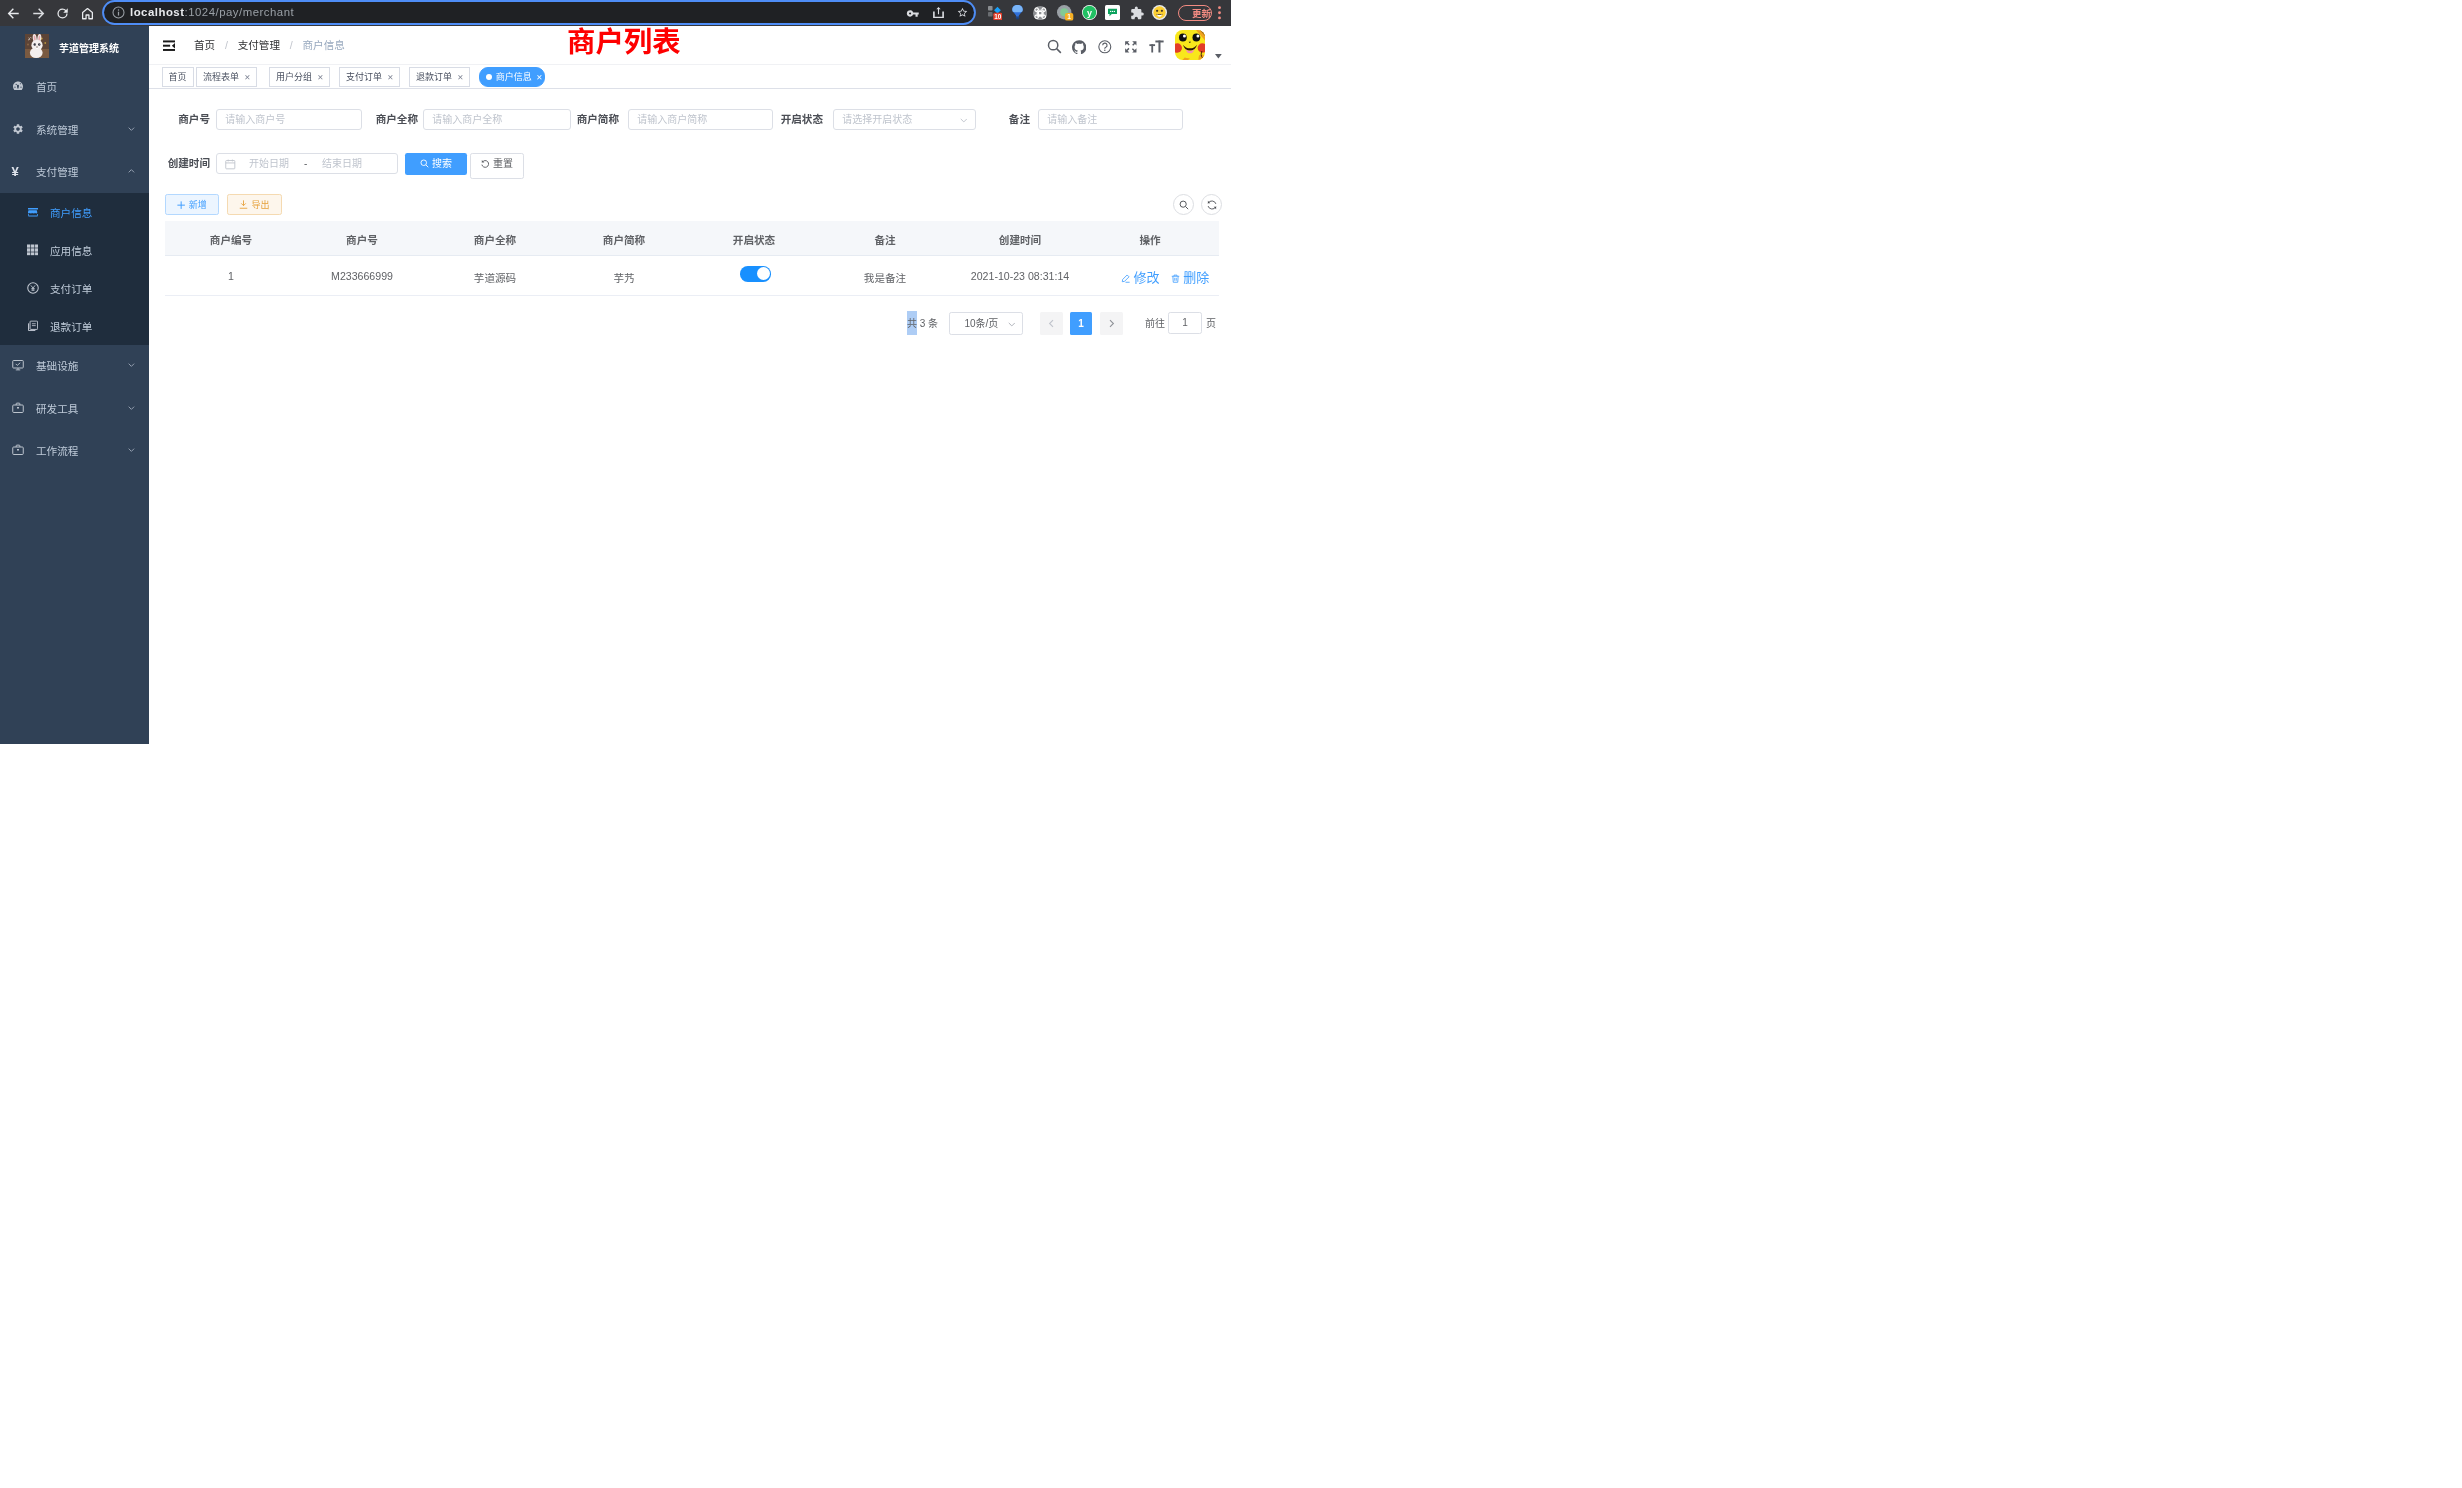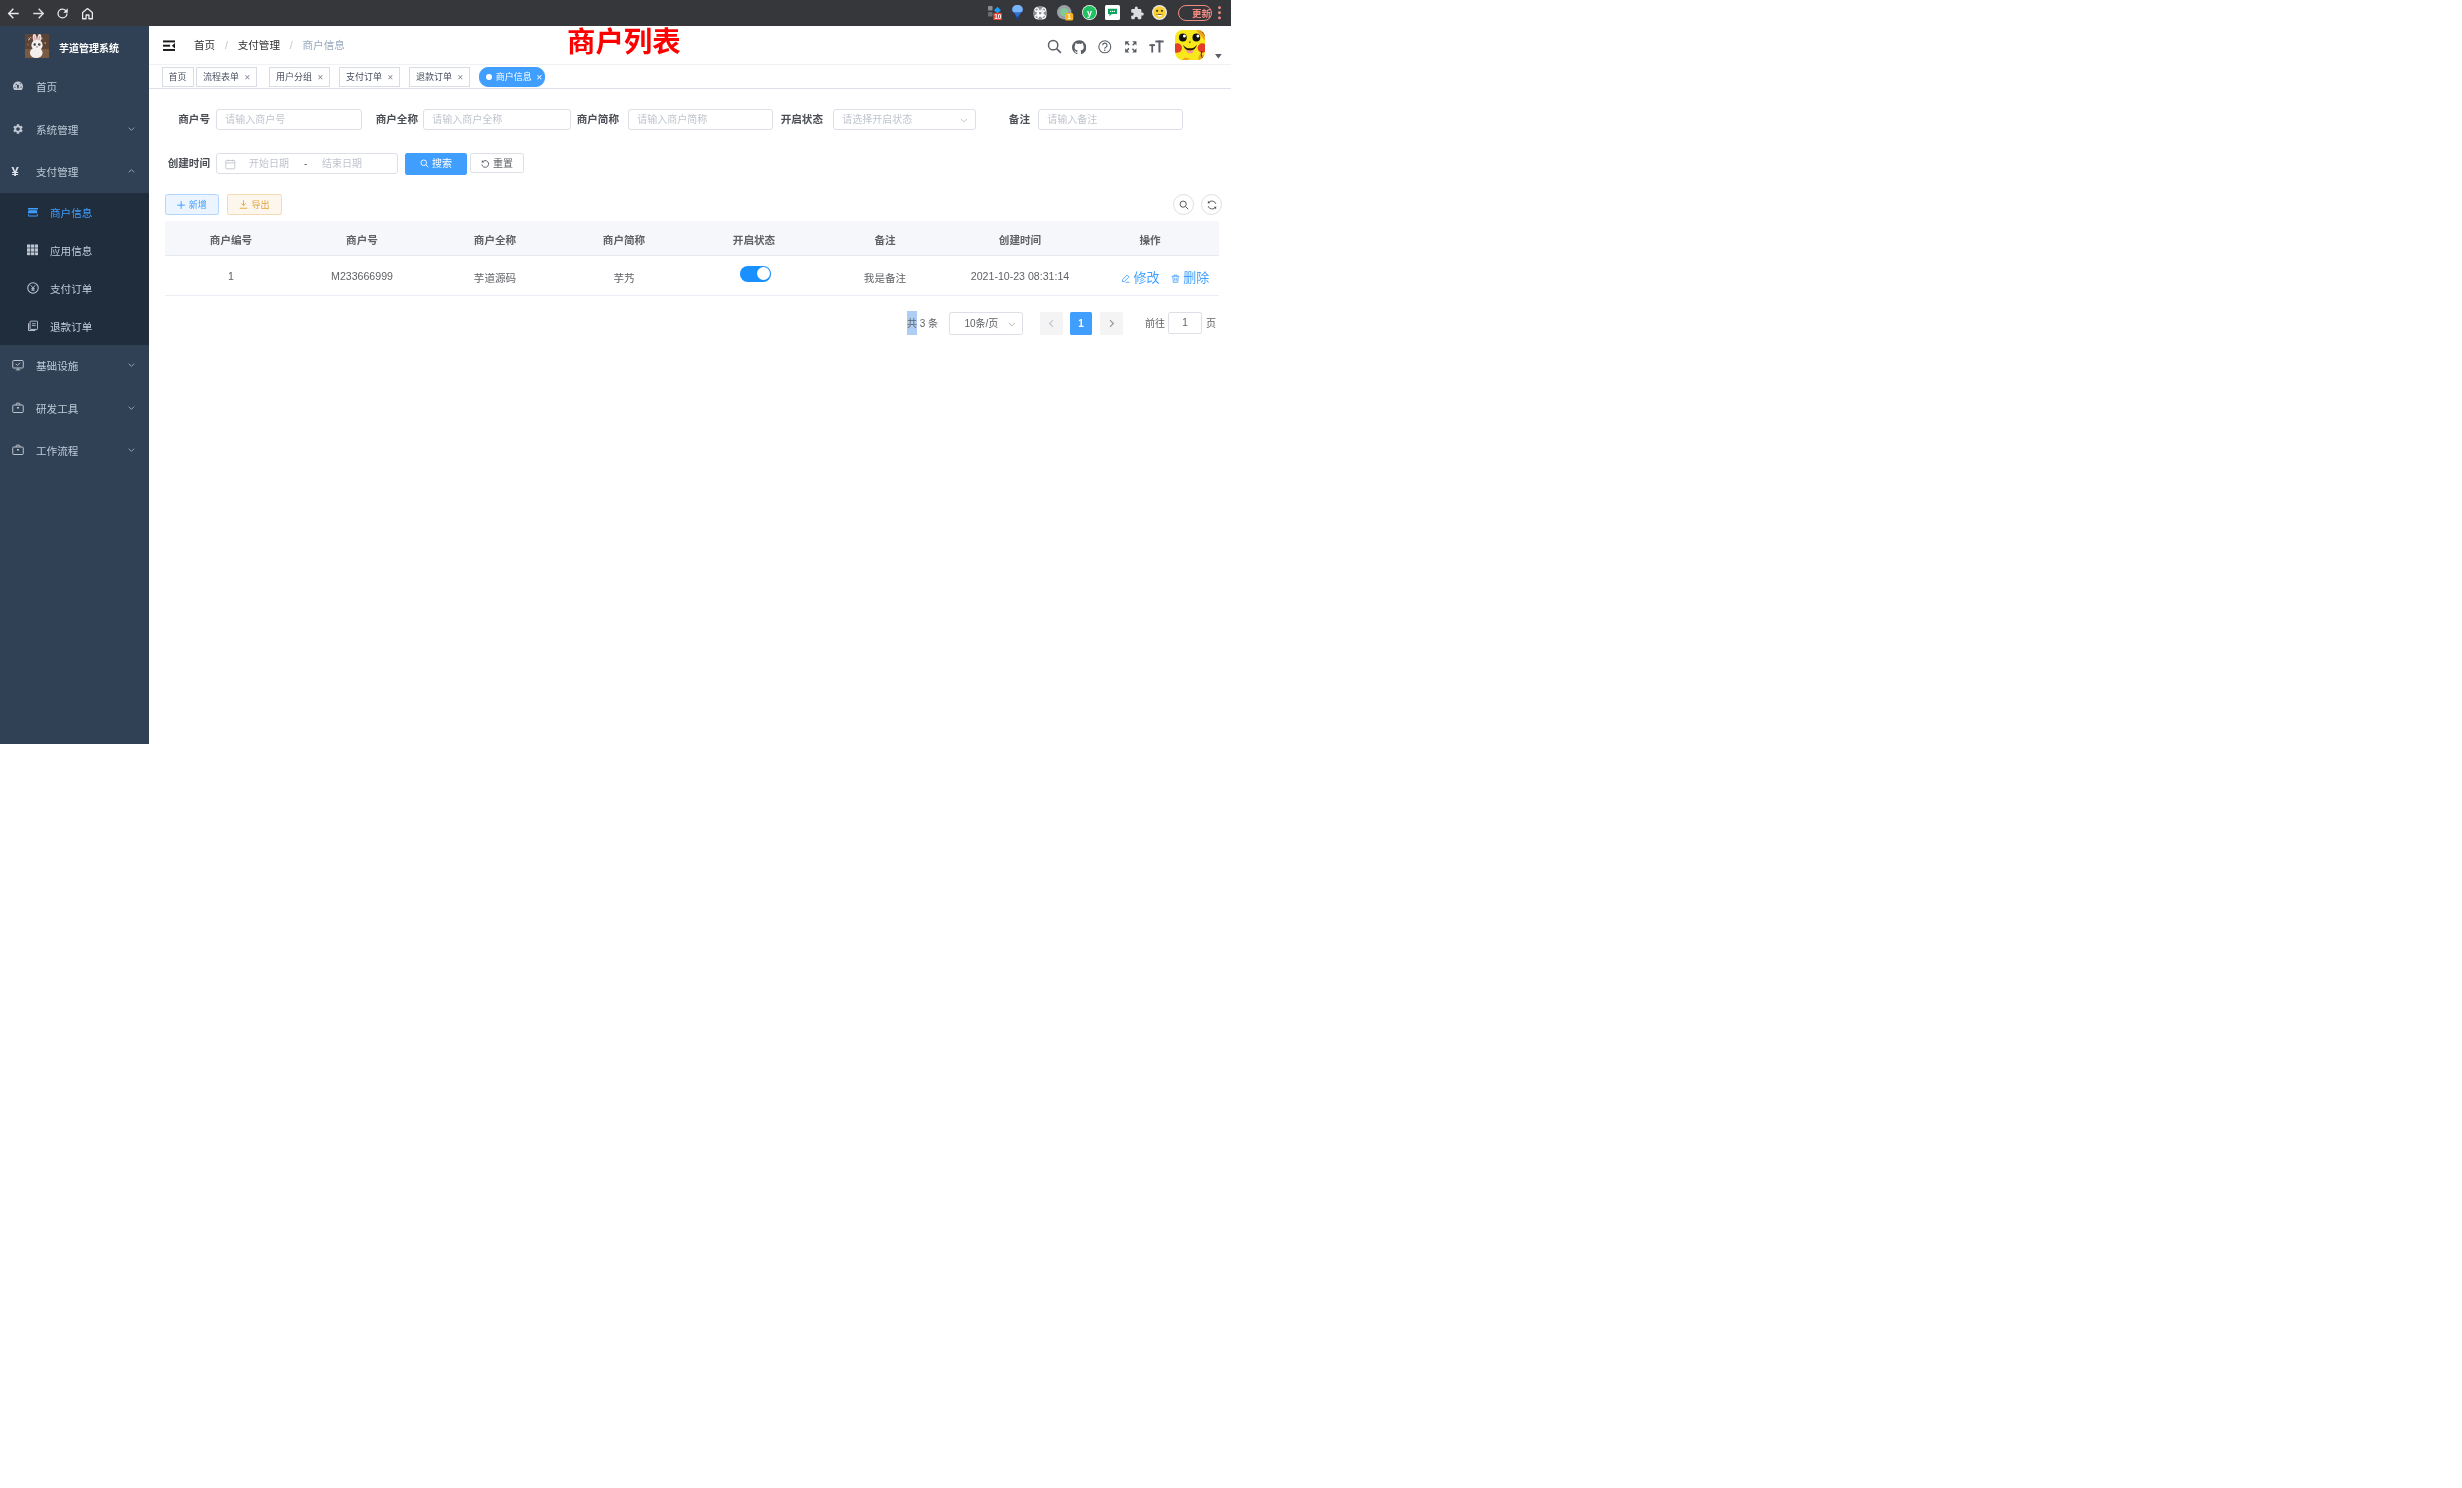--- a/index.html
+++ b/index.html
@@ -56,20 +56,37 @@
     </svg>
   <svg class="nav" style="left:31px" width="15" height="15" viewBox="0 0 20 20">
       <path d="M3 10h13M10.2 3.8l6.2 6.2-6.2 6.2" fill="none" stroke="#dadce0" stroke-width="1.9"></path>
     </svg>
   <svg class="nav" style="left:55px" width="15" height="15" viewBox="0 0 20 20">
       <path d="M10 3.2a6.8 6.8 0 1 0 6.8 6.8h-1.7A5.1 5.1 0 1 1 10 4.9c1.4 0 2.7.6 3.6 1.5l-2.6 2.6h6V3l-2.2 2.2A6.8 6.8 0 0 0 10 3.2z" fill="#e8eaed"></path>
     </svg>
   <svg class="nav" style="left:80px" width="15" height="15" viewBox="0 0 20 20">
       <path d="M3.5 17V8.6L10 3.4l6.5 5.2V17h-4.6v-5H8.1v5z" fill="none" stroke="#e8eaed" stroke-width="1.7" stroke-linejoin="round"></path>
     </svg>
+  <div id="urlpill">
+    <svg style="position:absolute;left:8.3px;top:3.8px" width="13" height="13" viewBox="0 0 17 17">
+        <circle cx="8.5" cy="8.5" r="7.2" fill="none" stroke="#9aa0a6" stroke-width="1.4"></circle>
+        <rect x="7.7" y="7.5" width="1.6" height="5" fill="#9aa0a6"></rect>
+        <rect x="7.7" y="4.4" width="1.6" height="1.7" fill="#9aa0a6"></rect>
+      </svg>
+    <div id="urltext"><span style="font-weight:600">localhost</span><span class="dim">:1024/pay/merchant</span></div>
+    <svg style="position:absolute;left:802px;top:4.5px" width="13.6" height="13" viewBox="0 0 24 24">
+        <path d="M12.65 10a6 6 0 1 0-.07 4.07l.07-.07H17v4h4v-4h2v-4H12.65zM7 14a2 2 0 1 1 0-4 2 2 0 0 1 0 4z" fill="#dadce0"></path>
+      </svg>
+    <svg style="position:absolute;left:828px;top:3.8px" width="13" height="13" viewBox="0 0 24 24">
+        <path d="M12 2l4 4h-3v9h-2V6H8l4-4zM5 10v10h14V10h3v12H2V10h3z" fill="#dadce0"></path>
+      </svg>
+    <svg style="position:absolute;left:852px;top:3.8px" width="13" height="13" viewBox="0 0 24 24">
+        <path d="M12 3l2.7 5.6 6.1.8-4.5 4.3 1.1 6.1L12 16.9l-5.4 2.9 1.1-6.1L3.2 9.4l6.1-.8L12 3zm0 3.4L10.2 10l-4 .5 2.9 2.8-.7 4 3.6-1.9 3.6 1.9-.7-4 2.9-2.8-4-.5L12 6.4z" fill="#dadce0"></path>
+      </svg>
+  </div>
 
   <svg style="position:absolute;left:988px;top:6px" width="14.4" height="14.4" viewBox="0 0 19 19">
     <rect x="0" y="0" width="6" height="6" rx="1" fill="#8a8d91"></rect>
       <rect x="0" y="8" width="6" height="6" rx="1" fill="#6a6d71"></rect>
     <path d="M12.5 1l4.5 4.5-4.5 4.5L8 5.5z" fill="#18a0fb"></path>
     <rect x="7" y="9" width="12" height="10" rx="2" fill="#e33e2b"></rect>
     <text x="13" y="16.8" font-size="8.5" font-weight="700" fill="#fff" text-anchor="middle" font-family="Liberation Sans, sans-serif">10</text>
   </svg>
   <svg style="position:absolute;left:1011px;top:5.3px" width="13" height="15" viewBox="0 0 17 20">
     <path d="M8.5 0C4 0 1.5 2.8 1.5 6.2c0 3.8 4.5 5 5.6 9.3h2.8c1.1-4.3 5.6-5.5 5.6-9.3C15.5 2.8 13 0 8.5 0z" fill="#2f6fd8"></path>
@@ -345,21 +362,21 @@
       </svg>
     <span class="ph" style="left:32px">开始日期</span>
     <span class="ph" style="left:87px;color:#606266">-</span>
     <span class="ph" style="left:105px">结束日期</span>
   </div>
   <div class="btn" style="left:405px;top:64px;width:62px;height:21.6px;background:#409eff;color:#fff;line-height:21px;font-size:10px">
     <svg style="vertical-align:-0.8px;margin-right:3px" width="9" height="9" viewBox="0 0 12 12">
         <circle cx="5" cy="5" r="3.7" fill="none" stroke="#fff" stroke-width="1.2"></circle>
         <line x1="8" y1="8" x2="11" y2="11" stroke="#fff" stroke-width="1.2"></line>
       </svg>搜索</div>
-  <div class="btn" style="left:470px;top:64px;width:54px;height:20px;background:#fff;border:0.8px solid #dcdfe6;color:#606266;line-height:20px;font-size:10px">
+  <div class="btn" style="left:470px;top:64px;width:54px;height:26px;background:#fff;border:0.8px solid #dcdfe6;color:#606266;line-height:20px;font-size:10px">
     <svg style="vertical-align:-0.8px;margin-right:3px" width="9" height="9" viewBox="0 0 12 12">
         <path d="M1.8 4.2a4.5 4.5 0 1 1-.6 3.3" fill="none" stroke="#606266" stroke-width="1.3"></path>
         <path d="M1.1 1.2v3.4h3.4z" fill="#606266"></path>
       </svg>重置</div>
 
   <div class="btn" style="left:165px;top:105px;width:54px;height:21px;background:#ecf5ff;border:0.8px solid #b3d8ff;color:#409eff;line-height:20px">
     <svg style="vertical-align:-0.8px;margin-right:3px" width="8.3" height="8.3" viewBox="0 0 11 11">
         <line x1="5.5" y1="0.5" x2="5.5" y2="10.5" stroke="#409eff" stroke-width="1.3"></line>
         <line x1="0.5" y1="5.5" x2="10.5" y2="5.5" stroke="#409eff" stroke-width="1.3"></line>
       </svg>新增</div>

